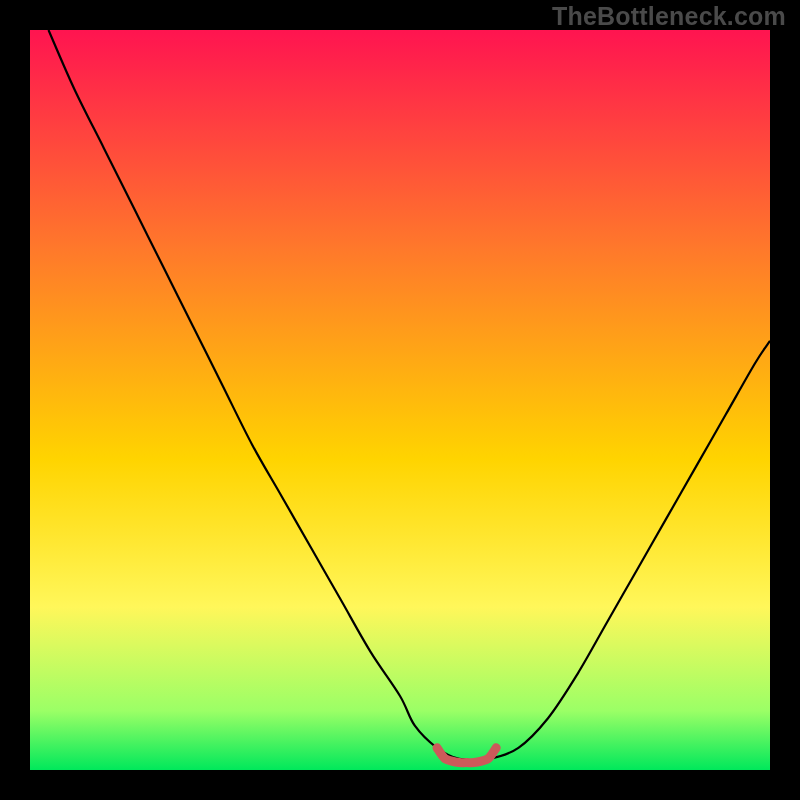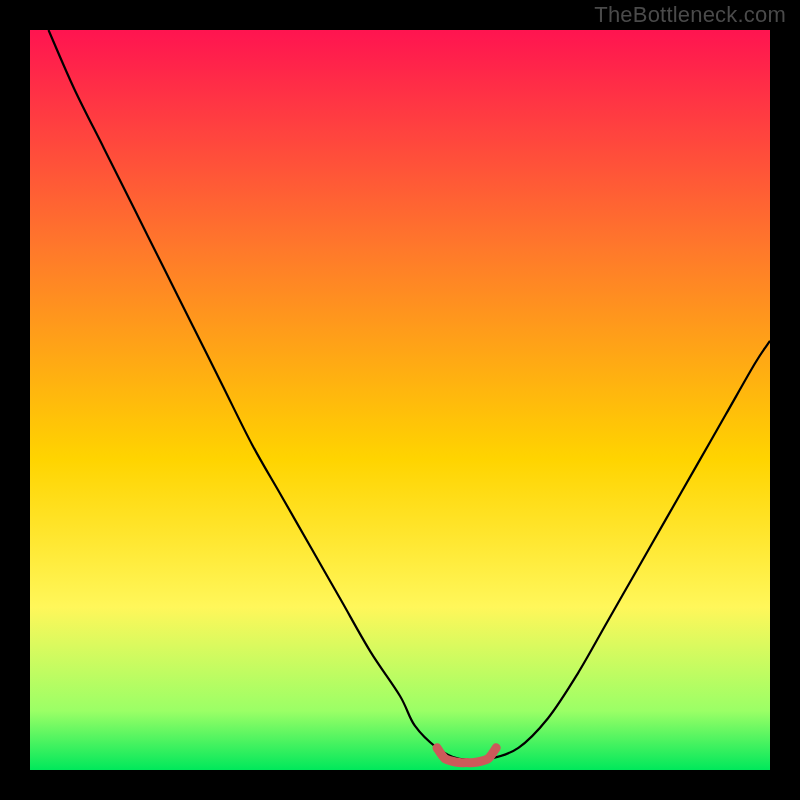--- a/index.html
+++ b/index.html
@@ -17,22 +17,22 @@
     top: 0;
     width: 800px;
     height: 800px;
     background: #000;
   }
   .watermark {
     position: absolute;
     top: 2px;
     right: 14px;
     color: #4a4a4a;
-    font-size: 22px;
-    font-weight: 400;
+    font-size: 25px;
+    font-weight: 700;
     letter-spacing: 0.2px;
     user-select: none;
   }
   .plot {
     position: absolute;
     left: 30px;
     top: 30px;
     width: 740px;
     height: 740px;
     display: block;

